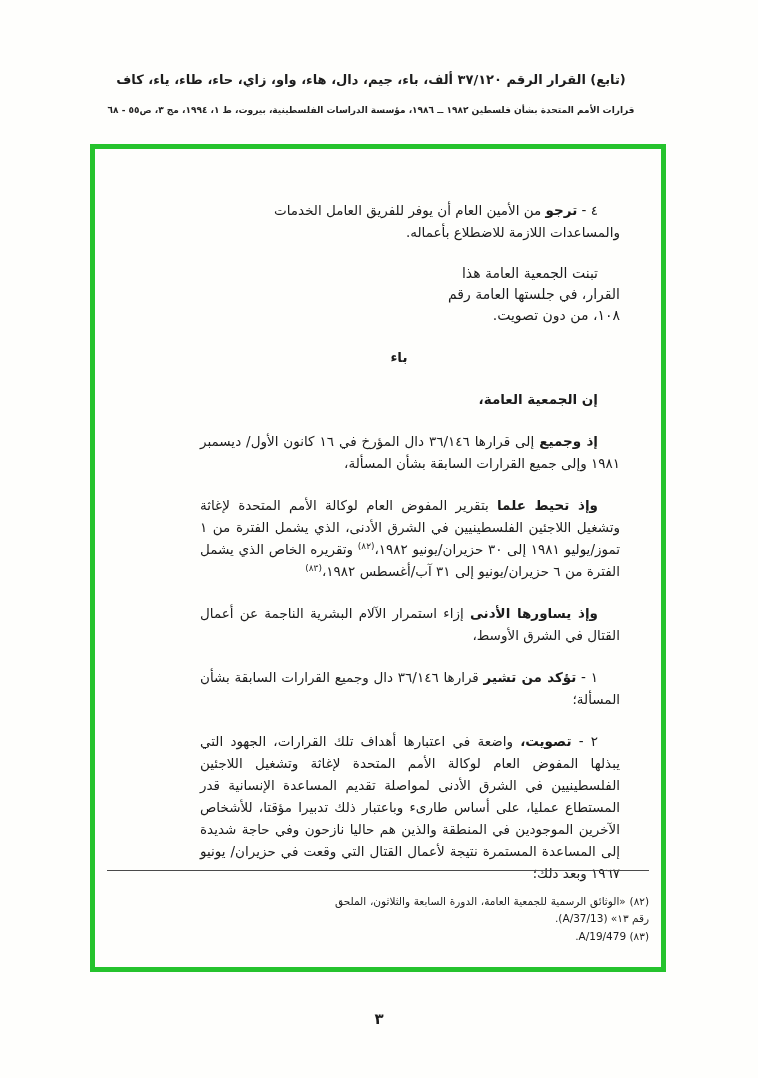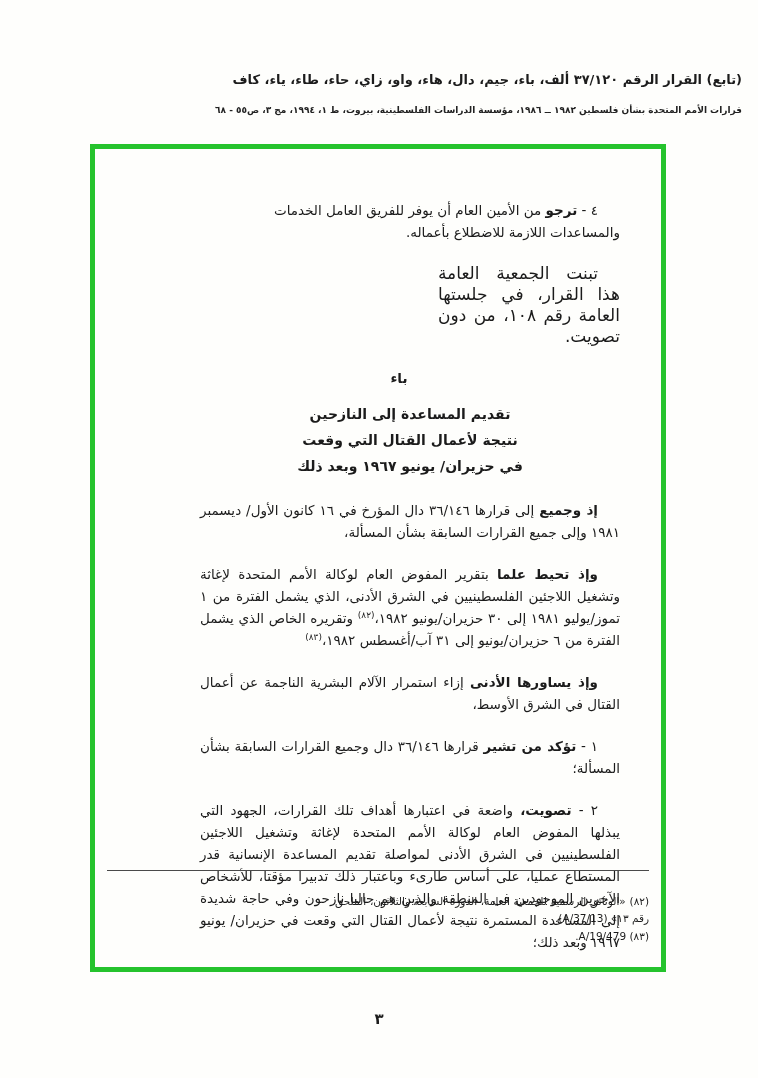--- a/index.html
+++ b/index.html
@@ -7,41 +7,41 @@
   body {
     position:relative;
     background:#fdfdfb;
     font-family:"DejaVu Sans", sans-serif;
     color:#1c1c1c;
     overflow:hidden;
   }
   .scan-page { position:absolute; inset:0; background:#fefefc; }
 
   
-  .doc-header { position:absolute; top:72px; left:0; right:16px; direction:rtl; }
+  .doc-header { position:absolute; top:72px; left:0; right:16px; text-align:center; direction:rtl; }
   .doc-header .h1 { font-size:13px; font-weight:700; letter-spacing:0.2px; }
   .doc-header .h2 { font-size:9px; font-weight:700; margin-top:18px; color:#222; }
 
   
   .frame {
     position:absolute; left:90px; top:144px; width:576px; height:828px;
     border:5px solid #25c32d; background:transparent;
   }
 
   
   .content {
     position:absolute; top:30px; right:41px; width:420px;
     direction:rtl; text-align:justify;
     font-size:13.5px; line-height:22px; color:#1b1b1b;
   }
   .content p { margin:20px 0 0 0; text-indent:22px; }
   .lead { font-weight:700; }
 
   .para4 { width:346px; }
-  .adoption { width:182px; margin-top:10px; text-indent:20px; line-height:21px; font-size:17px; }
+  .adoption { width:182px; margin-top:10px; text-align:right; text-indent:20px; line-height:21px; font-size:14px; }
 
   .section-letter { text-align:center; font-weight:700; margin-top:24px; text-indent:0; }
   .title-block { margin-top:12px; }
   .title-line { text-align:center; font-weight:700; font-size:14px; line-height:26px; text-indent:0; }
 
   .opening { font-weight:700; margin-top:14px; text-align:right; }
 
   sup.ref { font-size:9px; line-height:0; vertical-align:super; }
 
   
@@ -73,26 +73,22 @@
       <p class="para4">
         <span>٤ -</span>
         <span class="lead">ترجو</span>
         <span>من الأمين العام أن يوفر للفريق العامل الخدمات والمساعدات اللازمة للاضطلاع بأعماله.</span>
       </p>
 
       <p class="adoption">تبنت الجمعية العامة هذا القرار، في جلستها العامة رقم ١٠٨، من دون تصويت.</p>
 
       <p class="section-letter">باء</p>
 
-      <div class="title-block">
-        <div class="title-line">تقديم المساعدة إلى النازحين</div>
-        <div class="title-line">نتيجة لأعمال القتال التي وقعت</div>
-        <div class="title-line">في حزيران/ يونيو ١٩٦٧ وبعد ذلك</div>
-      </div>
 
+      <p class="opening">إن الجمعية العامة،</p>
 
       <p>
         <span class="lead">إذ وجميع</span>
         <span>إلى قرارها ٣٦/١٤٦ دال المؤرخ في ١٦ كانون الأول/ ديسمبر ١٩٨١ وإلى جميع القرارات السابقة بشأن المسألة،</span>
       </p>
 
       <p>
         <span class="lead">وإذ تحيط علما</span>
         <span>بتقرير المفوض العام لوكالة الأمم المتحدة لإغاثة وتشغيل اللاجئين الفلسطينيين في الشرق الأدنى، الذي يشمل الفترة من ١ تموز/يوليو ١٩٨١ إلى ٣٠ حزيران/يونيو ١٩٨٢،</span><sup class="ref">(٨٢)</sup>
         <span>وتقريره الخاص الذي يشمل الفترة من ٦ حزيران/يونيو إلى ٣١ آب/أغسطس ١٩٨٢،</span><sup class="ref">(٨٣)</sup>

